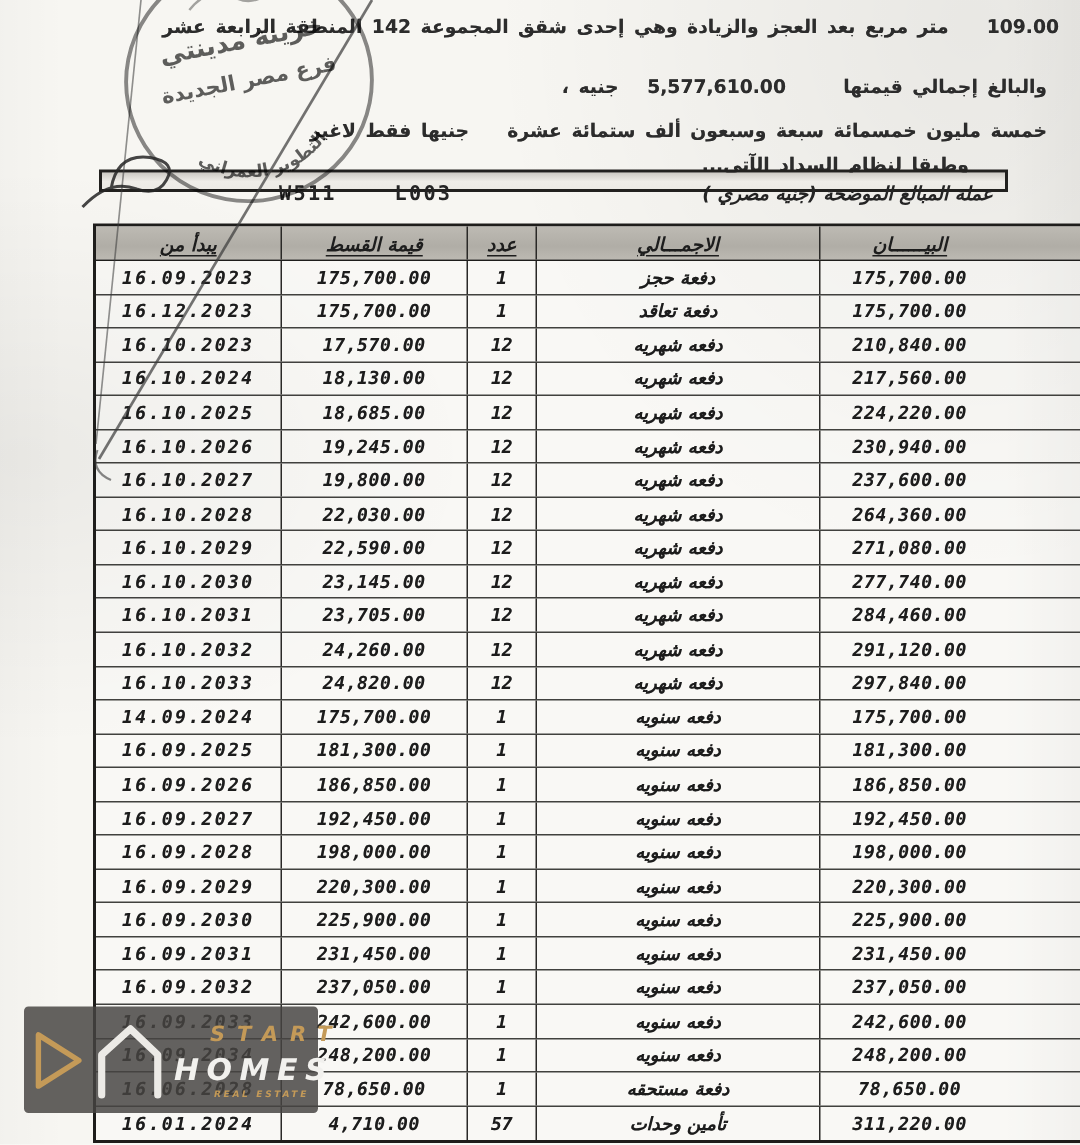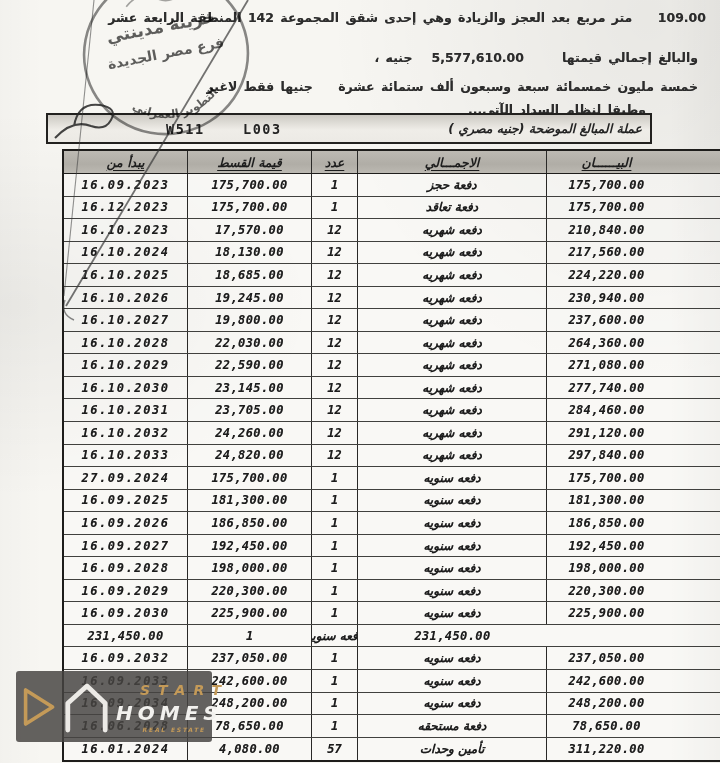--- a/index.html
+++ b/index.html
@@ -41,21 +41,21 @@
   .stamp ellipse, .stamp .sq{ fill:none; stroke:#4d4d4d; }
   .stamp text{ fill:#3d3d3d; text-anchor:middle; font-weight:bold; font-family:"DejaVu Sans",sans-serif; }
   .st1{ font-size:17px; }
   .st2{ font-size:14px; }
   .st3{ font-size:11.5px; }
 
   .signature{ position:absolute; left:52px; top:86px; z-index:4; pointer-events:none; opacity:.85; }
 
   
   .band{
-    position:absolute; left:46px; top:113px; width:606px; height:31px;
+    position:absolute; left:66px; top:113px; width:606px; height:15px;
     border:2px solid #22211f;
     background:linear-gradient(180deg,#ccc9c3,#efede8 55%,#eceae5);
     z-index:2;
   }
   .band .code{
     position:absolute; top:6px; font-family:"DejaVu Sans Mono",monospace;
     font-weight:bold; font-size:13.5px; letter-spacing:1.5px; color:#242424;
   }
   .code-w{ left:118px; }
   .code-l{ left:195px; }
@@ -253,21 +253,21 @@
           <div class="cell c-total">291,120.00</div>
         </div>
         <div class="trow">
           <div class="cell c-date">16.10.2033</div>
           <div class="cell c-amount">24,820.00</div>
           <div class="cell c-count">12</div>
           <div class="cell c-desc">دفعه شهريه</div>
           <div class="cell c-total">297,840.00</div>
         </div>
         <div class="trow">
-          <div class="cell c-date">27.09.2024</div>
+          <div class="cell c-date">14.09.2024</div>
           <div class="cell c-amount">175,700.00</div>
           <div class="cell c-count">1</div>
           <div class="cell c-desc">دفعه سنويه</div>
           <div class="cell c-total">175,700.00</div>
         </div>
         <div class="trow">
           <div class="cell c-date">16.09.2025</div>
           <div class="cell c-amount">181,300.00</div>
           <div class="cell c-count">1</div>
           <div class="cell c-desc">دفعه سنويه</div>
@@ -302,20 +302,21 @@
           <div class="cell c-total">220,300.00</div>
         </div>
         <div class="trow">
           <div class="cell c-date">16.09.2030</div>
           <div class="cell c-amount">225,900.00</div>
           <div class="cell c-count">1</div>
           <div class="cell c-desc">دفعه سنويه</div>
           <div class="cell c-total">225,900.00</div>
         </div>
         <div class="trow">
+          <div class="cell c-date">16.09.2031</div>
           <div class="cell c-amount">231,450.00</div>
           <div class="cell c-count">1</div>
           <div class="cell c-desc">دفعه سنويه</div>
           <div class="cell c-total">231,450.00</div>
         </div>
         <div class="trow">
           <div class="cell c-date">16.09.2032</div>
           <div class="cell c-amount">237,050.00</div>
           <div class="cell c-count">1</div>
           <div class="cell c-desc">دفعه سنويه</div>
@@ -337,21 +338,21 @@
         </div>
         <div class="trow">
           <div class="cell c-date">16.06.2028</div>
           <div class="cell c-amount">78,650.00</div>
           <div class="cell c-count">1</div>
           <div class="cell c-desc">دفعة مستحقه</div>
           <div class="cell c-total">78,650.00</div>
         </div>
         <div class="trow">
           <div class="cell c-date">16.01.2024</div>
-          <div class="cell c-amount">4,080.00</div>
+          <div class="cell c-amount">4,710.00</div>
           <div class="cell c-count">57</div>
           <div class="cell c-desc">تأمين وحدات</div>
           <div class="cell c-total">311,220.00</div>
         </div>
       </div>
   </div>
 
   <div class="wm">
     <svg width="36" height="44" viewBox="0 0 40 46">
       <polygon points="4,4 4,42 34,23" fill="none" stroke="#c49a58" stroke-width="4" stroke-linejoin="round"></polygon>

